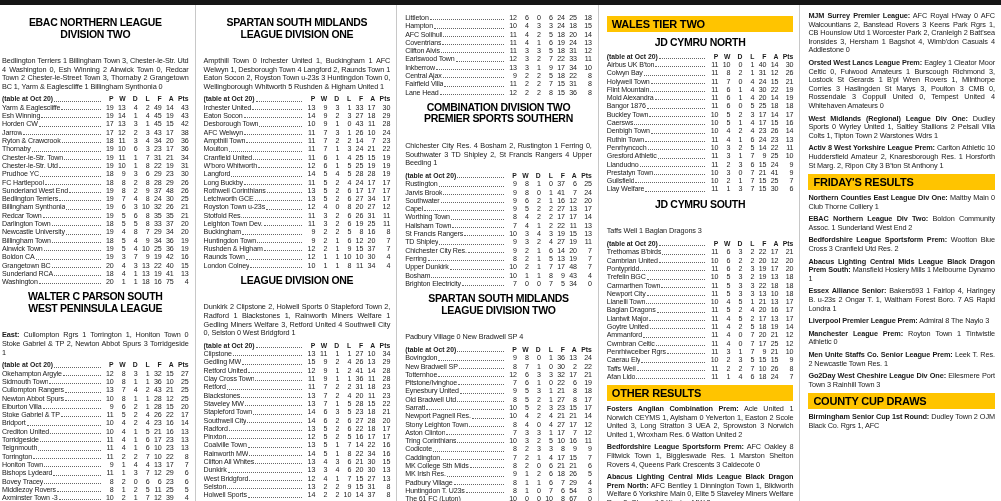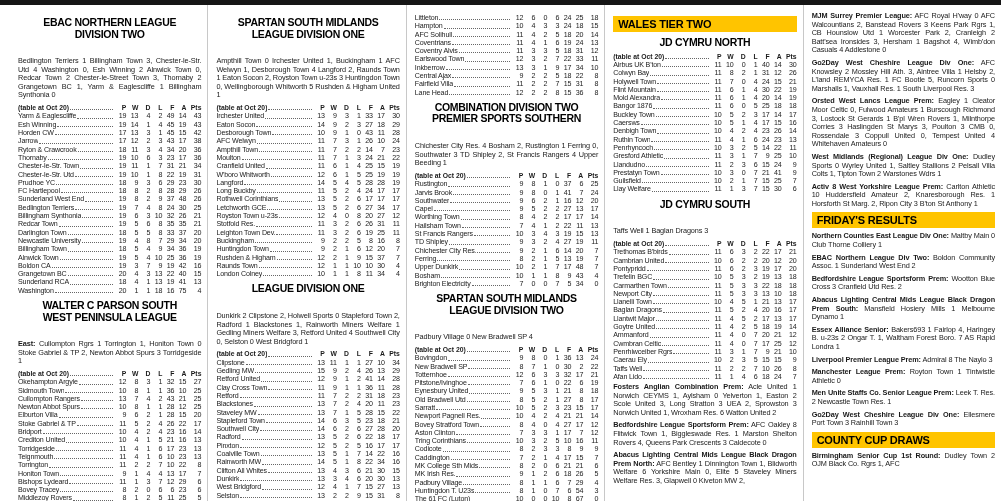--- a/index.html
+++ b/index.html
@@ -1,21 +1,21 @@
 <!DOCTYPE html>
 <html><head>
 <meta charset="utf-8">
 <style>
   html,body{margin:0;padding:0;}
   body{width:1001px;height:501px;overflow:hidden;background:#ffffff;
        font-family:"Liberation Sans",sans-serif;color:#1a1a1a;}
   .topbar{height:5px;background:#151515;width:100%;}
   #columns{display:flex;height:496px;}
   .col{flex:1 1 0;min-width:0;padding:7px 6px 0 8px;border-left:1px solid #c8c8c8;overflow:hidden;}
-  .col:first-child{border-left:none;padding-left:18px;}
+  .col:first-child{border-left:none;padding-left:2px;}
   .league-header{font-weight:bold;color:#000;text-align:center;font-size:10.5px;line-height:11.5px;
                  letter-spacing:-0.3px;margin:5px 0 3px;}
   .highlight{background:#FFC400;color:#000;font-weight:bold;font-size:11px;letter-spacing:-0.2px;
              padding:2px 5px 2px 5px;margin:4px 0 4px;}
   .results,.para{font-size:7.3px;line-height:8.6px;letter-spacing:-0.1px;text-align:justify;margin:17px 0 3px;}
   .para{margin:0 0 4px;}
   .results .lead,.para .lead{font-weight:bold;}
   .table{margin:2px 0 2px;}
   .t-hdr,.t-row{display:flex;align-items:baseline;white-space:nowrap;}
   .t-hdr{font-size:6.8px;font-weight:bold;line-height:9.5px;}
@@ -993,21 +993,21 @@
           <span class="t-dots"></span>
           <span class="t-num">11</span>
           <span class="t-num">4</span>
           <span class="t-num">1</span>
           <span class="t-num">6</span>
           <span class="t-num">19</span>
           <span class="t-num">24</span>
           <span class="t-num pts">13</span>
         </div>
         <div class="t-row">
-          <span class="t-name">Coventry Alvis</span>
+          <span class="t-name">Clifton Alvis</span>
           <span class="t-dots"></span>
           <span class="t-num">11</span>
           <span class="t-num">3</span>
           <span class="t-num">3</span>
           <span class="t-num">5</span>
           <span class="t-num">18</span>
           <span class="t-num">31</span>
           <span class="t-num pts">12</span>
         </div>
         <div class="t-row">
@@ -1326,21 +1326,21 @@
           <span class="t-dots"></span>
           <span class="t-num">10</span>
           <span class="t-num">4</span>
           <span class="t-num">2</span>
           <span class="t-num">4</span>
           <span class="t-num">21</span>
           <span class="t-num">21</span>
           <span class="t-num pts">14</span>
         </div>
         <div class="t-row">
-          <span class="t-name">Bovey Stratford Town</span>
+          <span class="t-name">Stony Leighton Town</span>
           <span class="t-dots"></span>
           <span class="t-num">8</span>
           <span class="t-num">4</span>
           <span class="t-num">0</span>
           <span class="t-num">4</span>
           <span class="t-num">27</span>
           <span class="t-num">17</span>
           <span class="t-num pts">12</span>
         </div>
         <div class="t-row">
@@ -1828,27 +1828,27 @@
           <span class="t-dots"></span>
           <span class="t-num">11</span>
           <span class="t-num">1</span>
           <span class="t-num">4</span>
           <span class="t-num">6</span>
           <span class="t-num">18</span>
           <span class="t-num">24</span>
           <span class="t-num pts">7</span>
         </div>
       </div>
+      <div class="highlight"><span>OTHER RESULTS</span></div>
       <p class="para"><b class="lead">Fosters Anglian Combination Prem:</b> <span>Acle United 1 Norwich CEYMS 1, Aylsham 0 Yelverton 1, Easton 2 Scole United 3, Long Stratton 3 UEA 2, Sprowston 3 Norwich United 1, Wroxham Res. 6 Watton United 2</span></p>
       <p class="para"><b class="lead">Bedfordshire League Sportsform Prem:</b> <span>AFC Oakley 8 Flitwick Town 1, Biggleswade Res. 1 Marston Shelton Rovers 4, Queens Park Crescents 3 Caldecote 0</span></p>
       <p class="para"><b class="lead">Abacus Lighting Central Mids League Black Dragon Prem North:</b> <span>AFC Bentley 1 Dinnington Town 1, Blidworth Welfare 6 Yorkshire Main 0, Elite 5 Staveley Miners Welfare Res. 3, Glapwell 0 Kiveton MW 2,</span></p>
     </div>
     <div class="col">
       <p class="para"><b class="lead">MJM Surrey Premier League:</b> <span>AFC Royal H'way 0 AFC Walcountians 2, Banstead Rovers 3 Keens Park Rgrs 1, CB Hounslow Utd 1 Worcester Park 2, Cranleigh 2 Batt'sea Ironsides 3, Hersham 1 Bagshot 4, Wimb'don Casuals 4 Addlestone 0</span></p>
-      <p class="para"><b class="lead">Go2Day West Cheshire League Div One:</b> <span>AFC Knowsley 2 Mossley Hill Ath. 3, Aintree Villa 1 Helsby 2, L'land REMYCA Res. 1 FC Bootle 5, Runcorn Sports 0 Marshalls 1, Vauxhall Res. 1 South Liverpool Res. 3</span></p>
       <p class="para"><b class="lead">Orsted West Lancs League Prem:</b> <span>Eagley 1 Cleator Moor Celtic 0, Fulwood Amateurs 1 Burscough Richmond 3, Lostock St Gerards 1 B'pl Wren Rovers 1, Milnthorpe Corries 3 Haslingden St Marys 3, Poulton 3 CMB 0, Rossendale 3 Coppull United 0, Tempest United 4 Whitehaven Amateurs 0</span></p>
       <p class="para"><b class="lead">West Midlands (Regional) League Div One:</b> <span>Dudley Sports 0 Wyrley United 1, Saltley Stallions 2 Pelsall Villa Colts 1, Tipton Town 2 Warstones Wdrs 1</span></p>
       <p class="para"><b class="lead">Activ 8 West Yorkshire League Prem:</b> <span>Carlton Athletic 10 Huddersfield Amateur 2, Knaresborough Res. 1 Horsforth St Marg. 2, Ripon City 3 B'ton St Anthony 1</span></p>
       <div class="highlight"><span>FRIDAY'S RESULTS</span></div>
       <p class="para"><b class="lead">Northern Counties East League Div One:</b> <span>Maltby Main 0 Club Thorne Colliery 1</span></p>
       <p class="para"><b class="lead">EBAC Northern League Div Two:</b> <span>Boldon Community Assoc. 1 Sunderland West End 2</span></p>
       <p class="para"><b class="lead">Bedfordshire League Sportsform Prem:</b> <span>Wootton Blue Cross 3 Cranfield Utd Res. 2</span></p>
       <p class="para"><b class="lead">Abacus Lighting Central Mids League Black Dragon Prem South:</b> <span>Mansfield Hosiery Mills 1 Melbourne Dynamo 1</span></p>
       <p class="para"><b class="lead">Essex Alliance Senior:</b> <span>Bakers693 1 Fairlop 4, Haringey B. u-23s 2 Ongar T. 1, Waltham Forest Boro. 7 AS Rapid Londra 1</span></p>
       <p class="para"><b class="lead">Liverpool Premier League Prem:</b> <span>Admiral 8 The Naylo 3</span></p>

